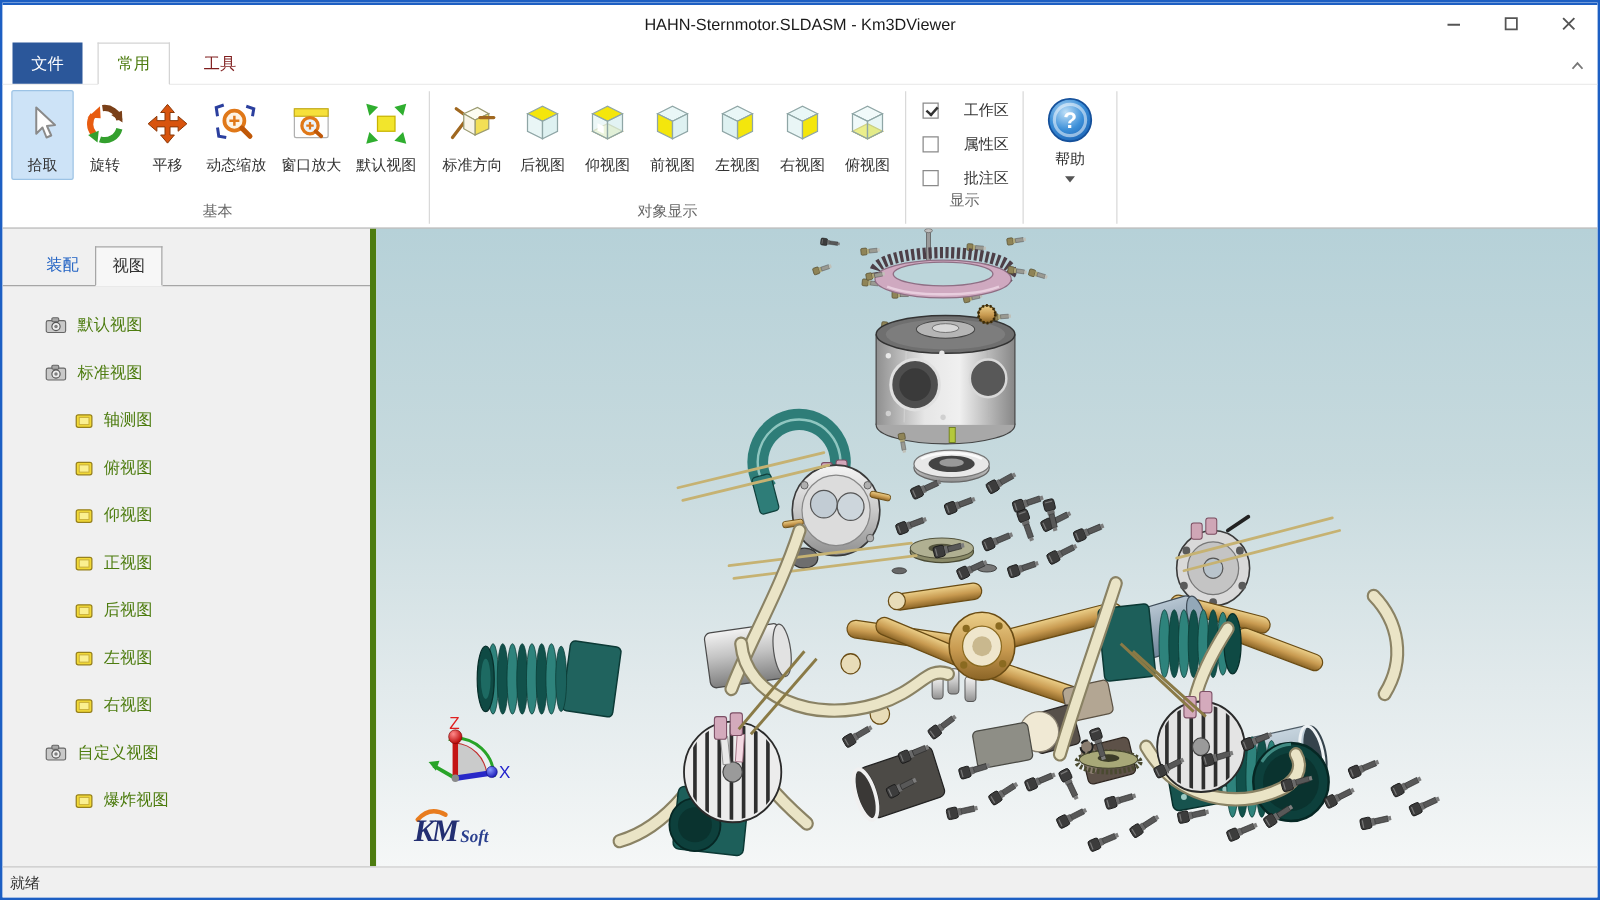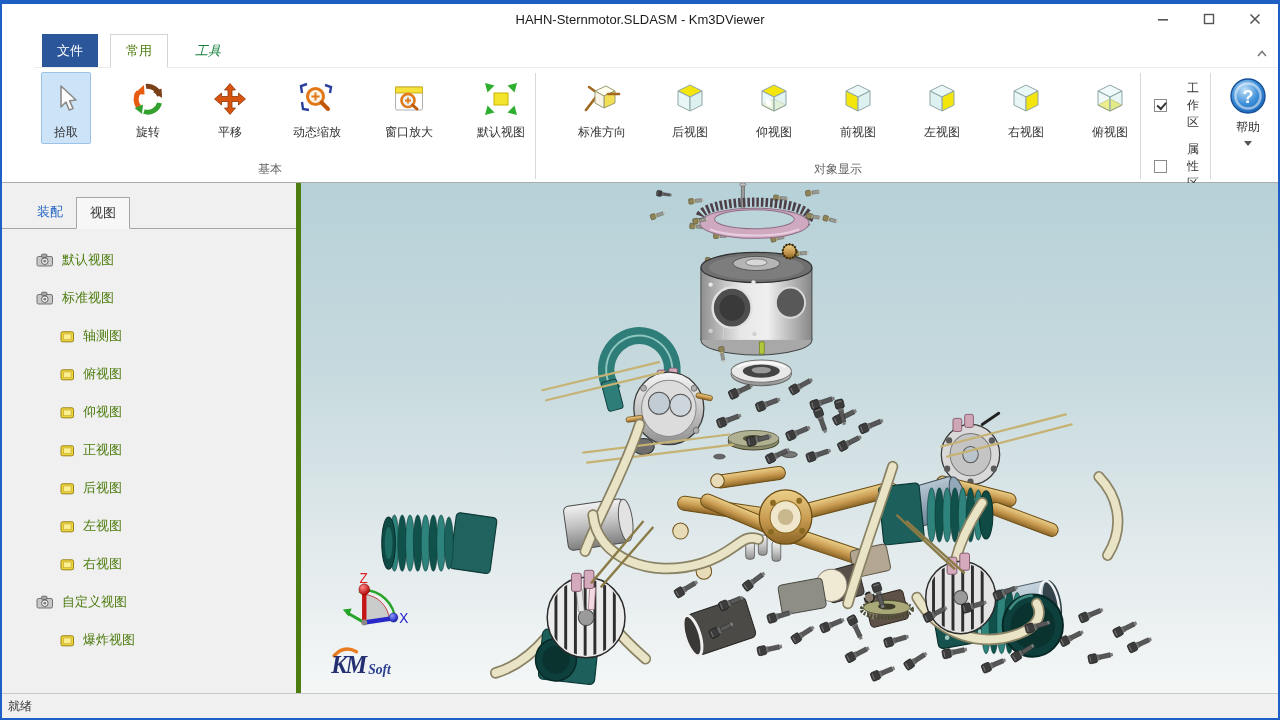--- a/index.html
+++ b/index.html
@@ -6,33 +6,33 @@
   *{box-sizing:border-box;}
   body{font-family:"Liberation Sans","DejaVu Sans",sans-serif;}
   .window{width:1280px;height:720px;border:2px solid #1d5fc3;background:#fff;display:flex;flex-direction:column;overflow:hidden;position:relative;}
   .topstrip{height:2px;background:#1d5fc3;flex:none;}
   
   .titlebar{height:30px;flex:none;position:relative;display:flex;align-items:center;background:#fff;}
   .title{position:absolute;left:0;right:0;text-align:center;font-size:13px;color:#1a1a1a;}
   .win-controls{margin-left:auto;display:flex;z-index:2;}
   .wc{width:46px;height:30px;display:flex;align-items:center;justify-content:center;color:#555;}
   
-  .tabrow{height:34px;flex:none;display:flex;align-items:stretch;padding-left:8px;background:#fff;border-bottom:1px solid #ececec;position:relative;margin-left:32px;}
+  .tabrow{height:34px;flex:none;display:flex;align-items:stretch;padding-left:8px;background:#fff;border-bottom:1px solid #ececec;position:relative;}
   .mtab{padding:0 15px;display:flex;align-items:center;font-size:13px;cursor:default;}
   .mtab.file{background:#2b579a;color:#fff;}
   .mtab.active{color:#4d7c0f;background:#fff;border:1px solid #d4d4d4;border-bottom:1px solid #fff;margin-bottom:-1px;margin-left:12px;font-family:Liberation Mono, monospace;}
-  .mtab.plain{color:#15803d;margin-left:12px;font-style:italic;}
+  .mtab.plain{color:#7f1d1d;margin-left:12px;}
   .collapse{position:absolute;right:10px;top:10px;}
   
   .ribbon{height:115px;flex:none;display:flex;align-items:stretch;background:#fff;border-bottom:1px solid #ababab;padding:2px 0 0 4px;}
   .rgroup{display:flex;flex-direction:column;}
   .rbtns{flex:1;display:flex;align-items:flex-start;padding:2px 3px 0;}
   .rlabel{text-align:center;font-size:12px;color:#666;padding:1px 0 4px;}
   .rsep{width:1px;background:#d9d9d9;margin:3px 1px;flex:none;}
-  .rbtn{display:flex;flex-direction:column;align-items:center;padding:3px 5px 2px;border:1px solid transparent;border-radius:2px;min-width:46px;cursor:default;margin-left:32px;}
+  .rbtn{display:flex;flex-direction:column;align-items:center;padding:3px 5px 2px;border:1px solid transparent;border-radius:2px;min-width:46px;cursor:default;}
   .rbtn .ico{height:46px;display:flex;align-items:center;justify-content:center;}
   .rbtn .lbl{font-size:12px;color:#333;margin-top:2px;white-space:nowrap;}
   .rbtn.selected{background:#cde3f7;border-color:#9cc3e5;}
   .ckcol{display:flex;flex-direction:column;padding:10px 10px 0 12px;gap:10px;}
   .ck{display:flex;align-items:center;gap:20px;font-size:12px;color:#333;}
   .box{width:13px;height:13px;border:1px solid #8a8a8a;background:#fff;position:relative;flex:none;}
   .ck.on .box::after{content:"";position:absolute;left:2px;top:2px;width:7px;height:3.5px;border-left:2px solid #333;border-bottom:2px solid #333;transform:rotate(-48deg);}
   .helpcol{display:flex;flex-direction:column;align-items:center;padding:6px 16px 0;}
   .helpcol .lbl{font-size:12px;color:#333;margin-top:3px;}
   .caret{width:0;height:0;border-left:4px solid transparent;border-right:4px solid transparent;border-top:5px solid #555;margin-top:5px;}

